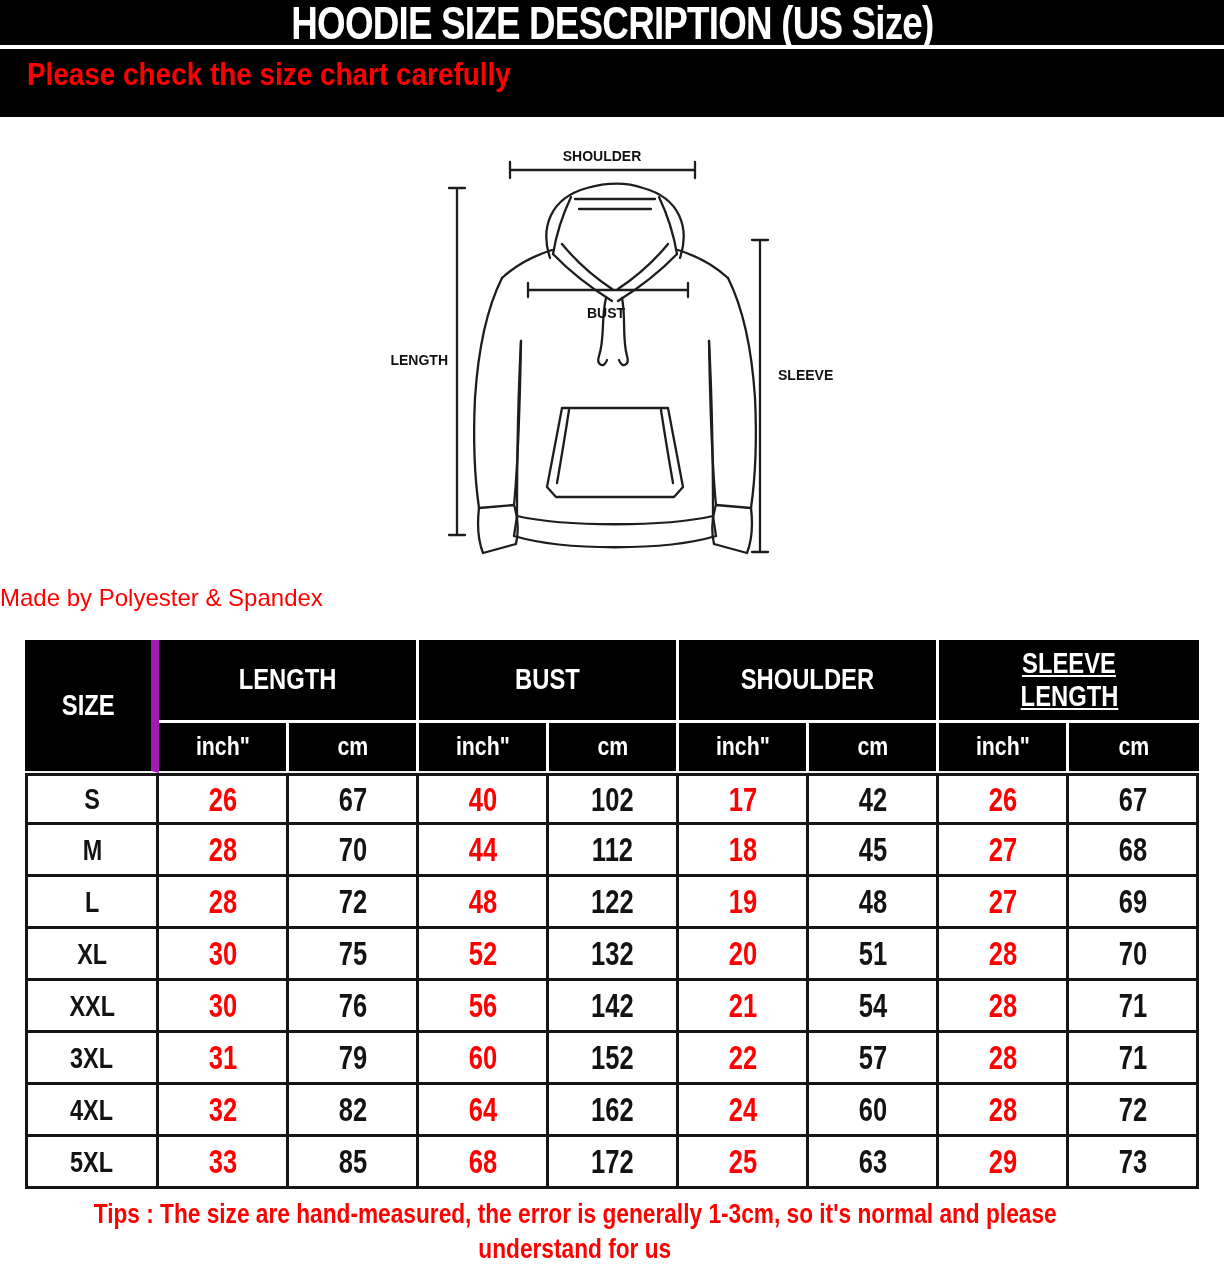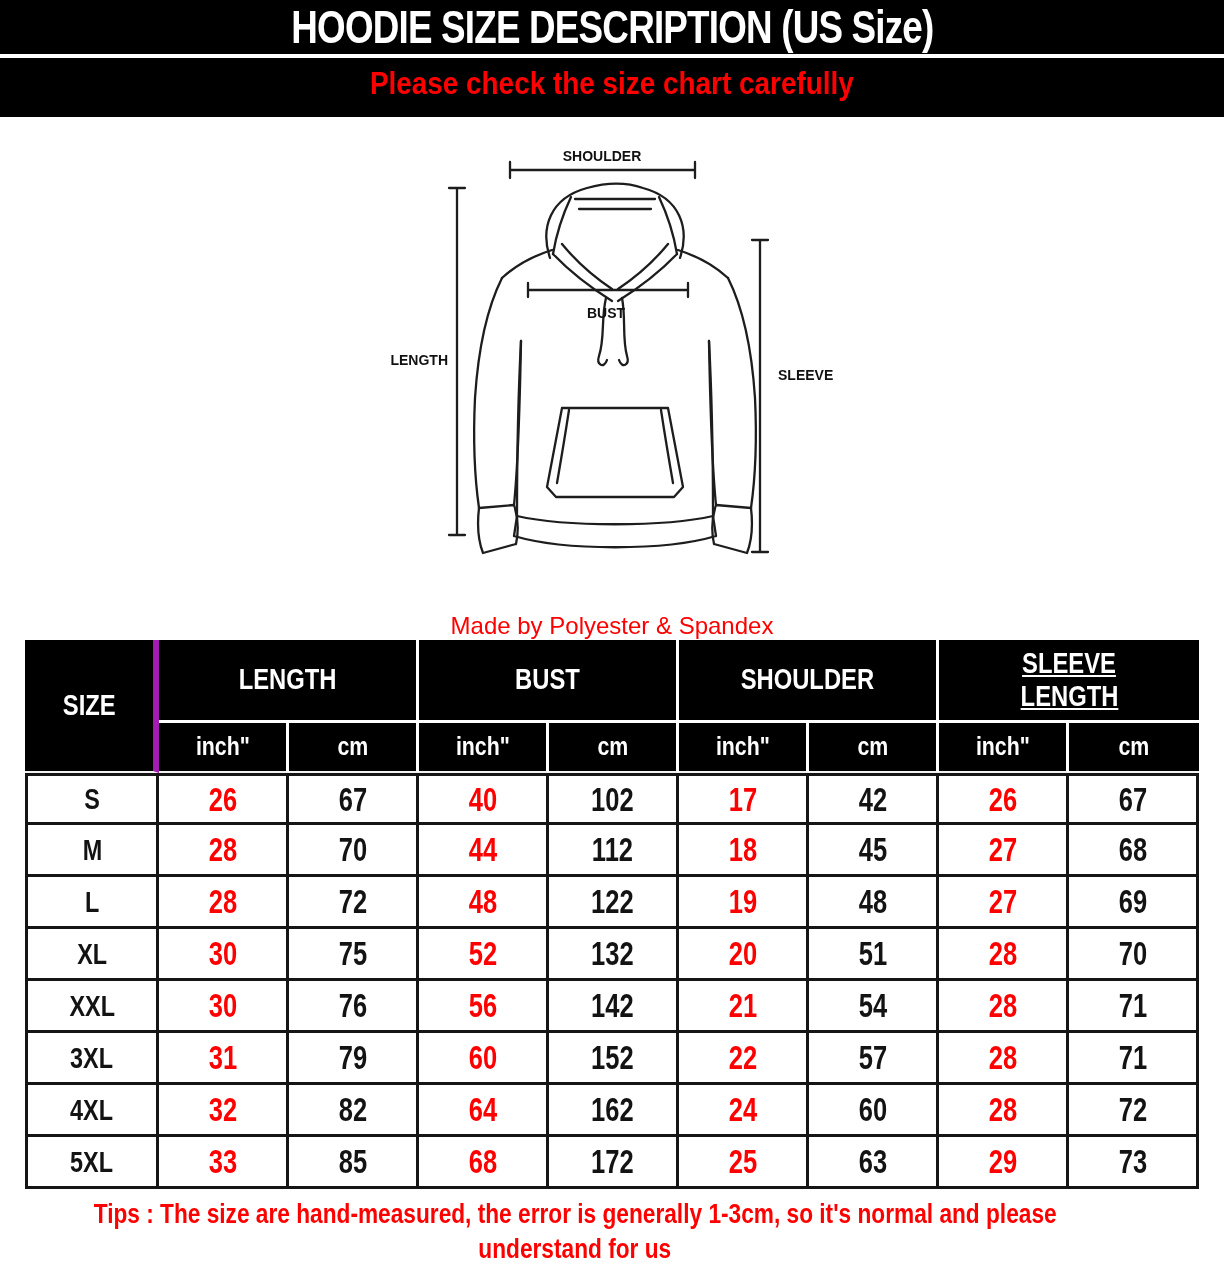--- a/index.html
+++ b/index.html
@@ -1,41 +1,41 @@
 <!DOCTYPE html>
 <html><head>
 <meta charset="utf-8">
 <style>
   html,body{margin:0;padding:0;background:#fff;}
   #page{position:relative;width:1224px;height:1273px;background:#ffffff;overflow:hidden;
         font-family:"Liberation Sans",sans-serif;}
 
   
   .banner{position:absolute;left:0;top:0;width:1224px;height:117px;background:#000;}
-  .banner .titlebox{height:54px;display:flex;align-items:center;justify-content:center;}
+  .banner .titlebox{height:45px;display:flex;align-items:center;justify-content:center;}
   .tspan{color:#fff;font-weight:bold;font-size:46px;letter-spacing:-1px;
          display:inline-block;transform:scaleX(.8);white-space:nowrap;}
   .hrline{height:4px;background:#fff;}
-  .banner .subbox{height:51px;display:flex;align-items:center;justify-content:center;}
+  .banner .subbox{height:51px;display:flex;align-items:center;justify-content:flex-start;}
   .sspan{color:#fe0000;font-weight:bold;font-size:31px;display:inline-block;
          transform:scaleX(.9);white-space:nowrap;}
 
   
   .diagram{position:absolute;left:350px;top:140px;width:500px;height:440px;}
 
   
-  .madeby{position:absolute;left:0;top:612px;width:1224px;text-align:center;
+  .madeby{position:absolute;left:0;top:584px;width:1224px;text-align:left;
           color:#fe0000;font-size:24px;}
 
   
   .grid{position:absolute;left:25px;top:640px;display:grid;
         grid-template-columns:134px repeat(8,130px);
         grid-template-rows:83px 50px repeat(8,52px);}
   .th{background:#000;color:#fff;display:flex;align-items:center;justify-content:center;}
-  .corner{grid-column:1;grid-row:1/3;border-right:6px solid #a21caf;border-bottom:2px solid #f2f2f2;}
+  .corner{grid-column:1;grid-row:1/3;border-right:8px solid #a21caf;border-bottom:2px solid #f2f2f2;}
   .gh{grid-row:1;border-right:3px solid #fff;border-bottom:3px solid #fff;}
   .g1{grid-column:2/span 2}.g2{grid-column:4/span 2}.g3{grid-column:6/span 2}
   .g4{grid-column:8/span 2;border-right:0;text-decoration:underline;}
   .u{grid-row:2;border-right:3px solid #fff;border-bottom:2px solid #f2f2f2;}
   .u1{grid-column:2}.u2{grid-column:3}.u3{grid-column:4}.u4{grid-column:5}
   .u5{grid-column:6}.u6{grid-column:7}.u7{grid-column:8}.u8{grid-column:9;border-right:0;}
   .hn{font-weight:bold;font-size:29px;display:inline-block;transform:scaleX(.82);
       text-align:center;line-height:1.15;white-space:nowrap;}
   .g4 .hn{white-space:normal;max-width:118px;}
   .u .hn{font-size:26px;}

